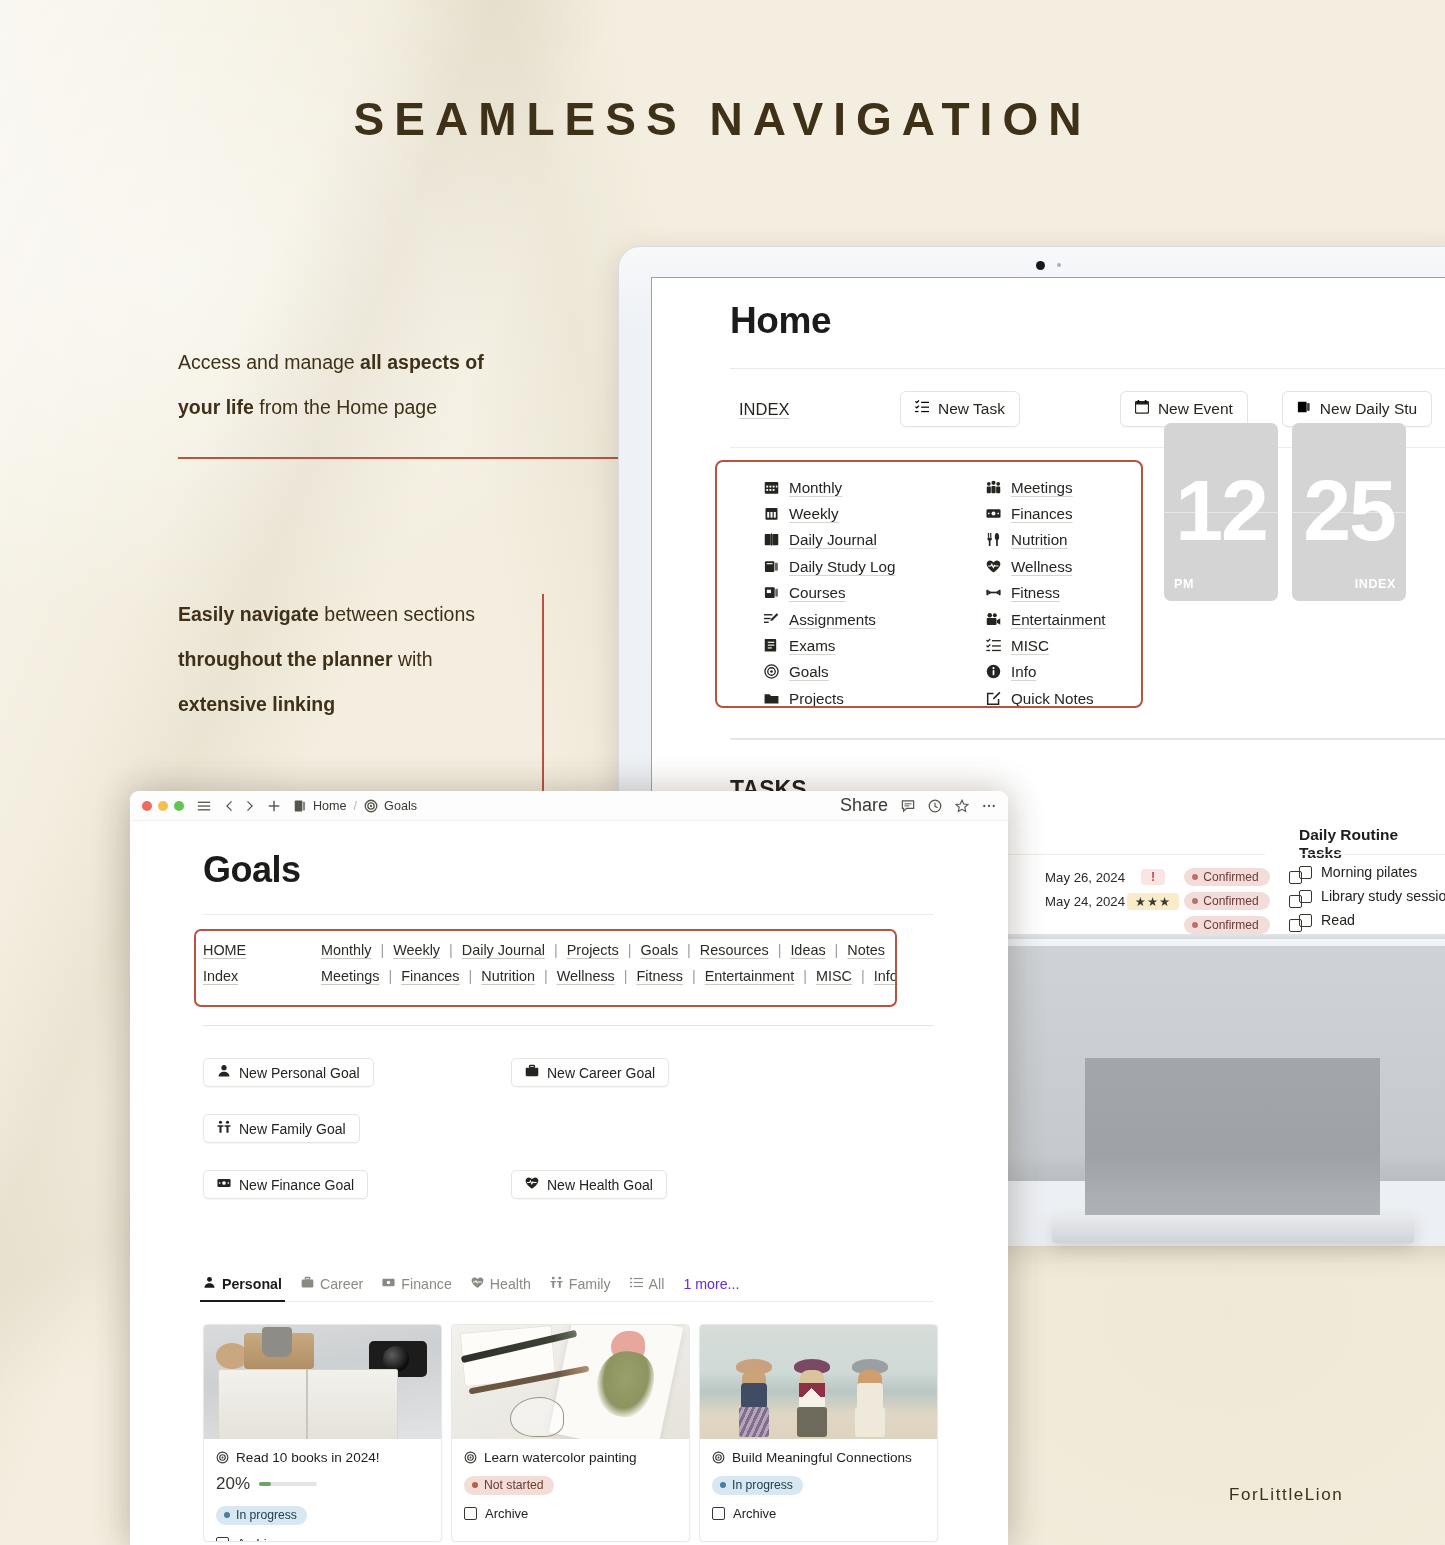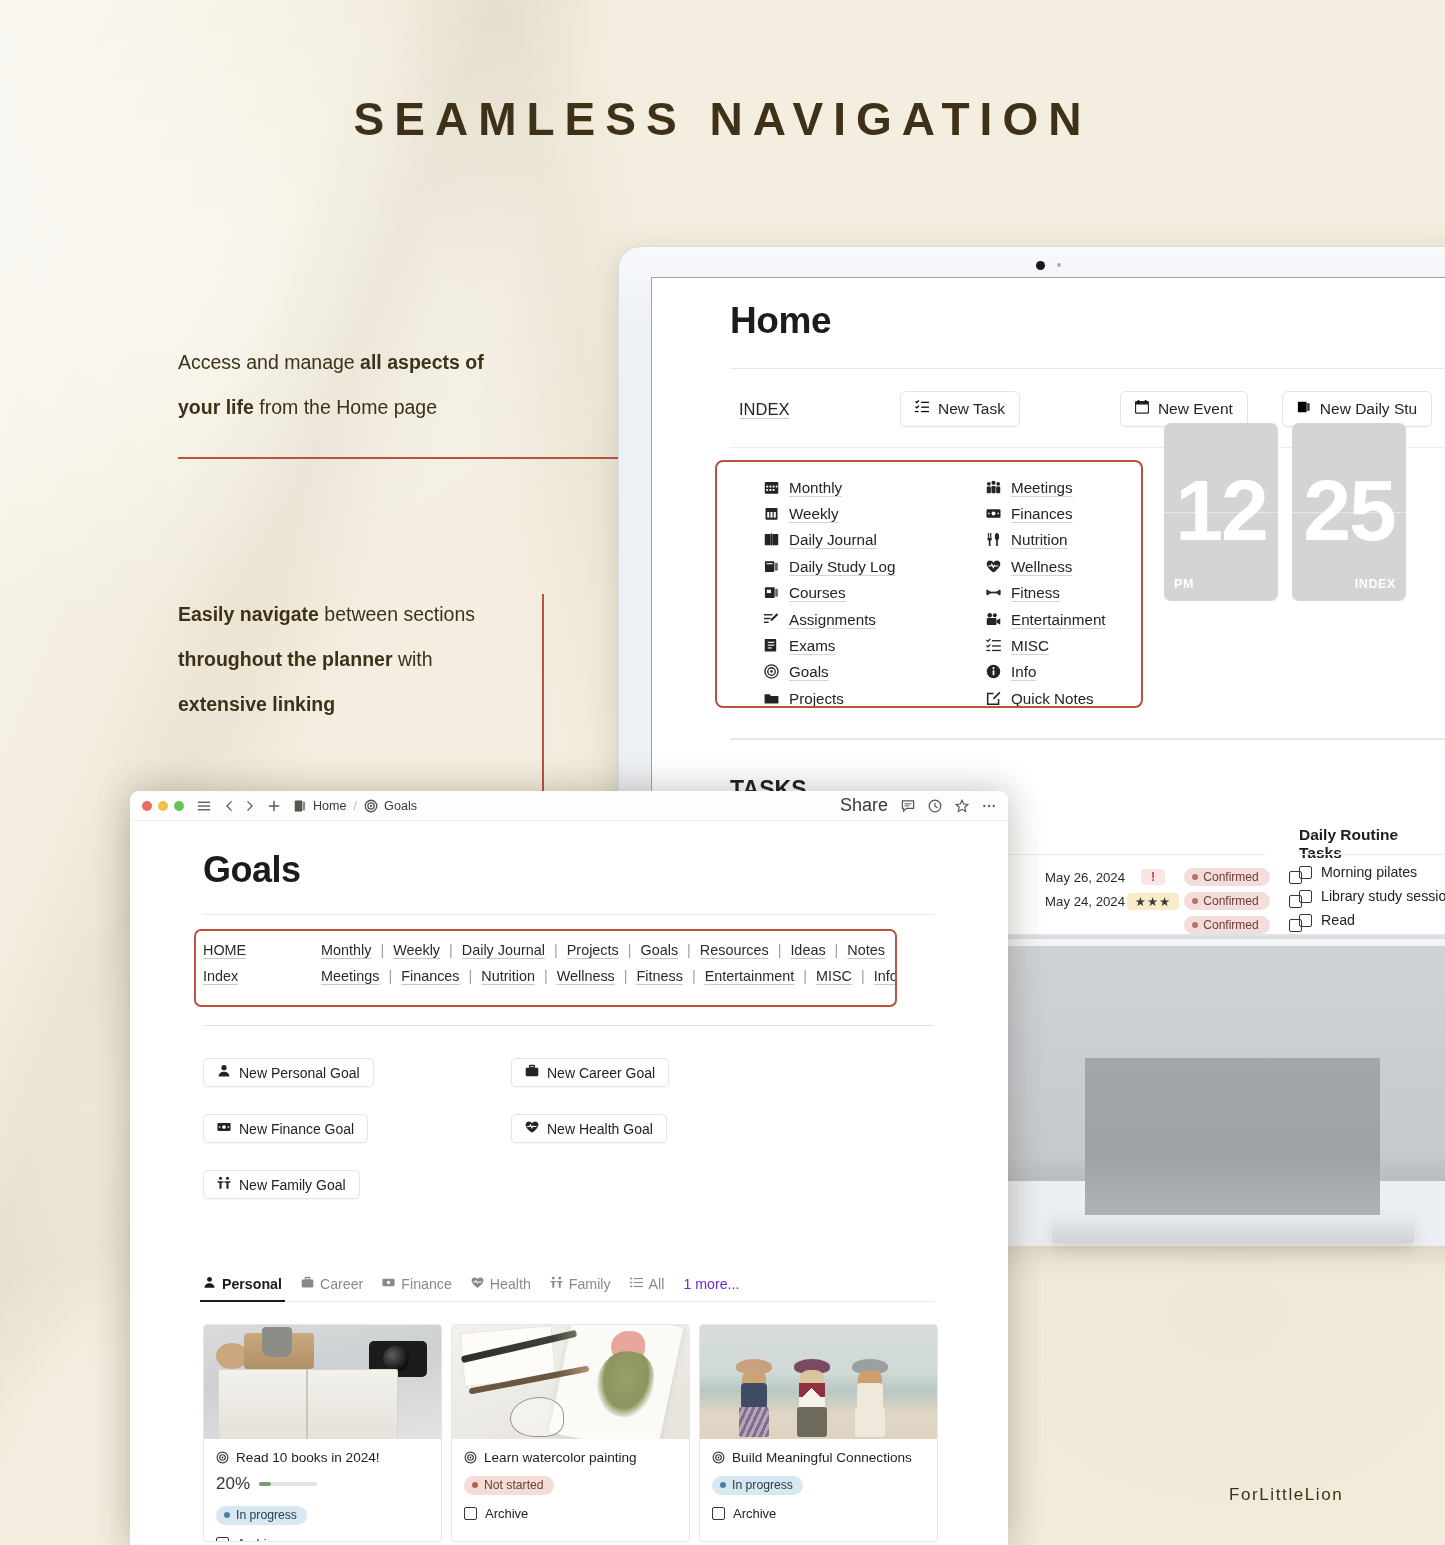--- a/index.html
+++ b/index.html
@@ -1050,48 +1050,48 @@
                   <rect x="0.8" y="4.4" width="14.4" height="9.6" rx="1.3"></rect>
                 </svg></span>
             <span>New Career Goal</span>
           </div>
         </div>
       </div>
       <div class="btn-line">
         <div class="btn-col-a">
           <div class="ngbtn">
             <span class="ico"><svg viewBox="0 0 16 16">
+                  <circle cx="4" cy="2.6" r="1.8"></circle>
+                  <circle cx="12" cy="2.6" r="1.8"></circle>
+                  <path d="M0.6 6h6.8v1.6H5.2v7H2.8v-7H0.6z"></path>
+                  <path d="M8.6 6h6.8v1.6h-2.2v7h-2.4v-7H8.6z"></path>
+                </svg></span>
+            <span>New Family Goal</span>
+          </div>
+        </div>
+      </div>
+      <div class="btn-line">
+        <div class="btn-col-a">
+          <div class="ngbtn">
+            <span class="ico"><svg viewBox="0 0 16 16">
                   <rect x="0.5" y="3.5" width="15" height="9" rx="1.4"></rect>
                   <circle cx="8" cy="8" r="2.1" fill="#fff"></circle>
                   <rect x="2.2" y="7.2" width="1.6" height="1.6" fill="#fff"></rect>
                   <rect x="12.2" y="7.2" width="1.6" height="1.6" fill="#fff"></rect>
                 </svg></span>
             <span>New Finance Goal</span>
           </div>
         </div>
         <div>
           <div class="ngbtn">
             <span class="ico"><svg viewBox="0 0 16 16">
                   <path d="M8 14.5S0.7 9.8 0.7 5.4C0.7 3.2 2.4 1.7 4.3 1.7c1.4 0 2.8.8 3.7 2.1.9-1.3 2.3-2.1 3.7-2.1 1.9 0 3.6 1.5 3.6 3.7C15.3 9.8 8 14.5 8 14.5z"></path>
                   <path d="M2.4 7.4h2.8l1-1.8 1.6 3.4 1.2-2.2 1 .6h3.2" stroke="#fff" stroke-width="1.2" fill="none"></path>
                 </svg></span>
             <span>New Health Goal</span>
-          </div>
-        </div>
-      </div>
-      <div class="btn-line">
-        <div class="btn-col-a">
-          <div class="ngbtn">
-            <span class="ico"><svg viewBox="0 0 16 16">
-                  <circle cx="4" cy="2.6" r="1.8"></circle>
-                  <circle cx="12" cy="2.6" r="1.8"></circle>
-                  <path d="M0.6 6h6.8v1.6H5.2v7H2.8v-7H0.6z"></path>
-                  <path d="M8.6 6h6.8v1.6h-2.2v7h-2.4v-7H8.6z"></path>
-                </svg></span>
-            <span>New Family Goal</span>
           </div>
         </div>
       </div>
     </div>
 
     <div class="tabs">
       <div class="tab active">
         <span class="ico"><svg viewBox="0 0 16 16">
               <circle cx="8" cy="4.2" r="3"></circle>
               <path d="M1.8 14.4c0-3.4 2.8-5.6 6.2-5.6s6.2 2.2 6.2 5.6z"></path>

